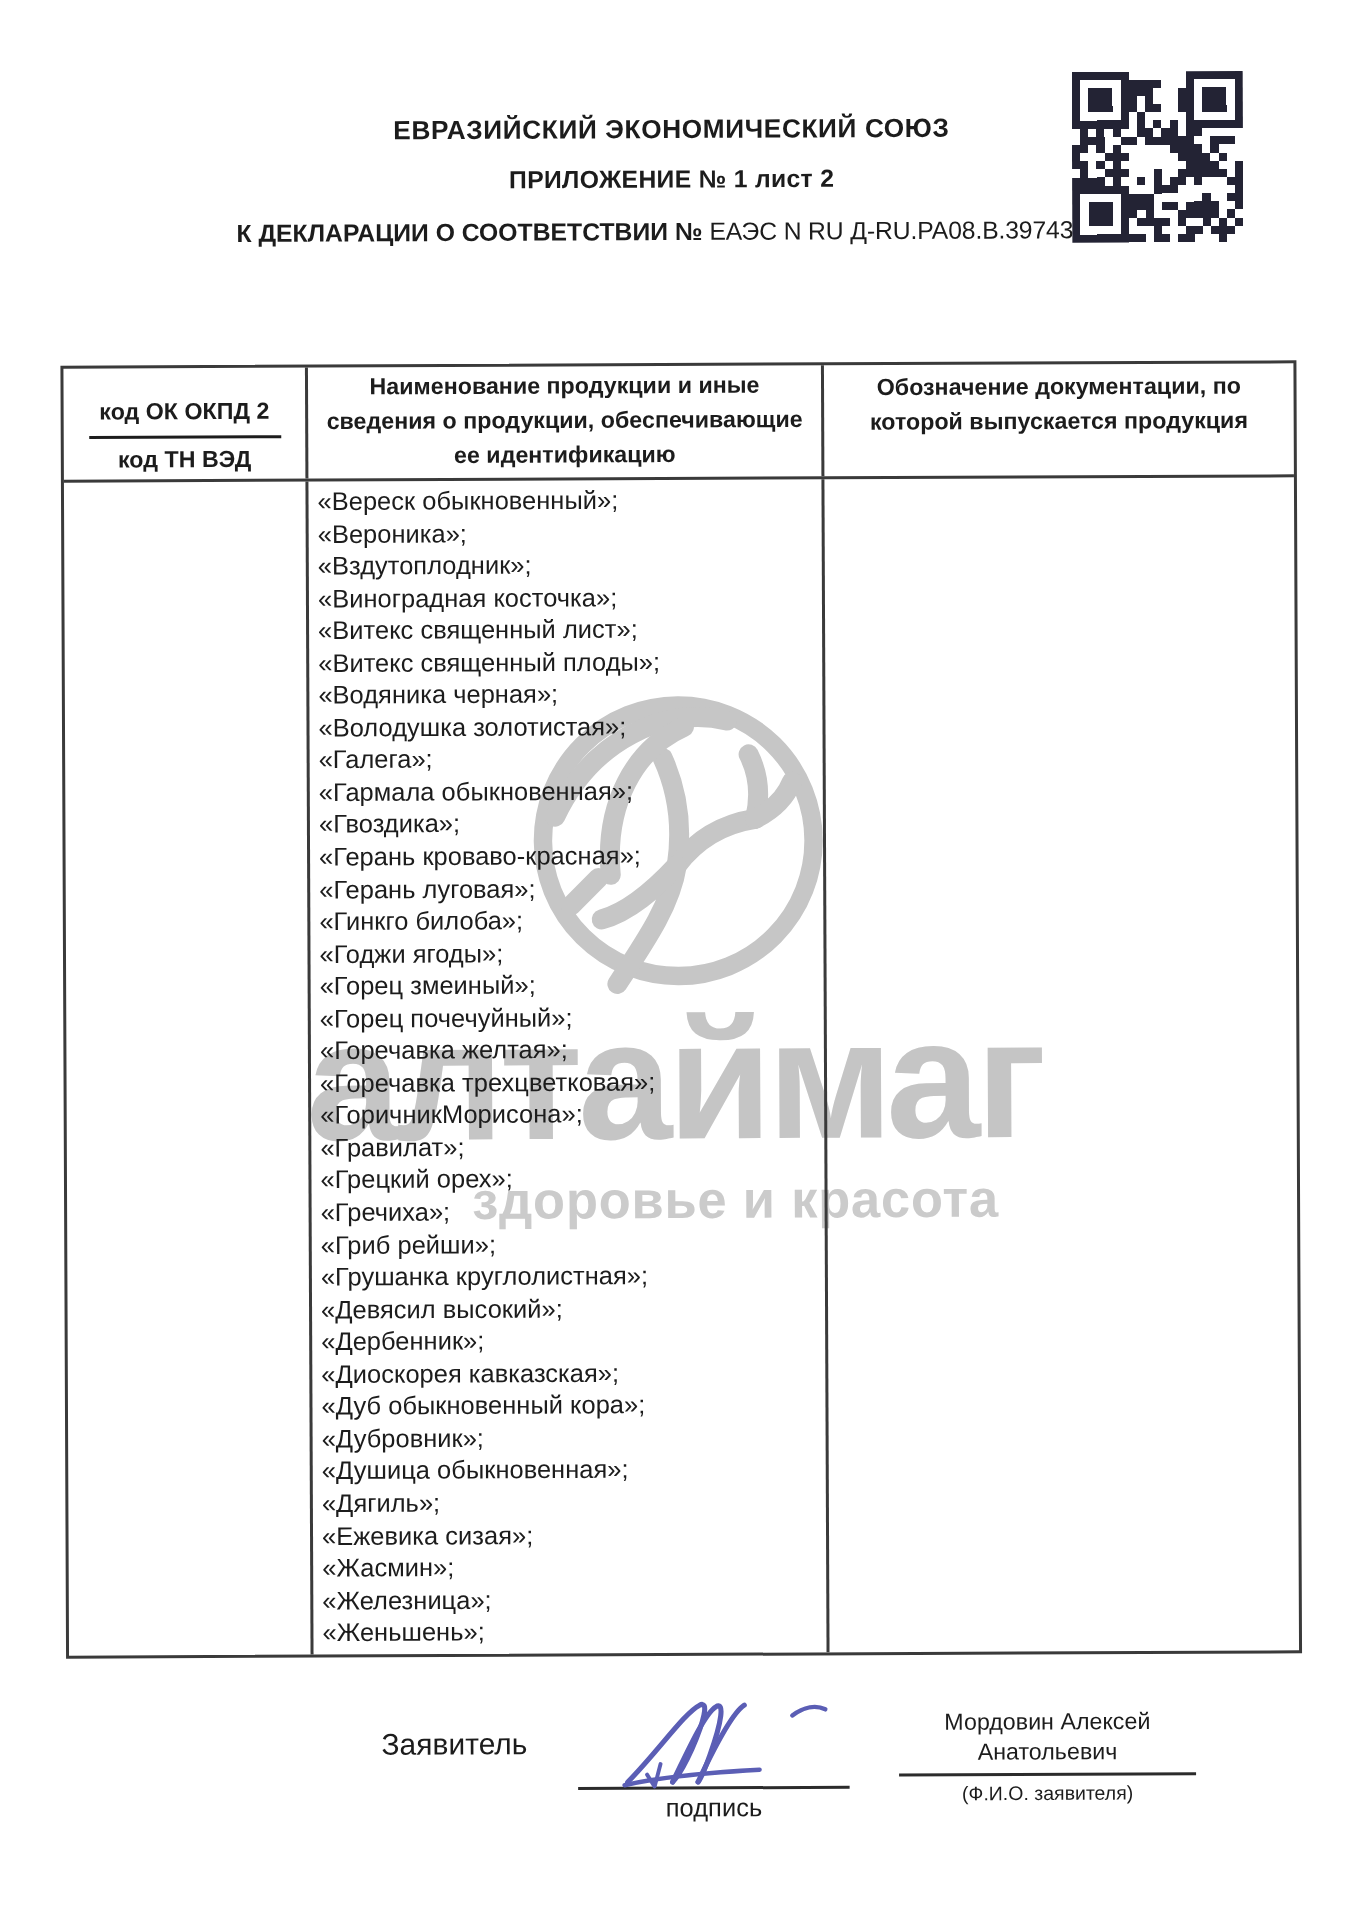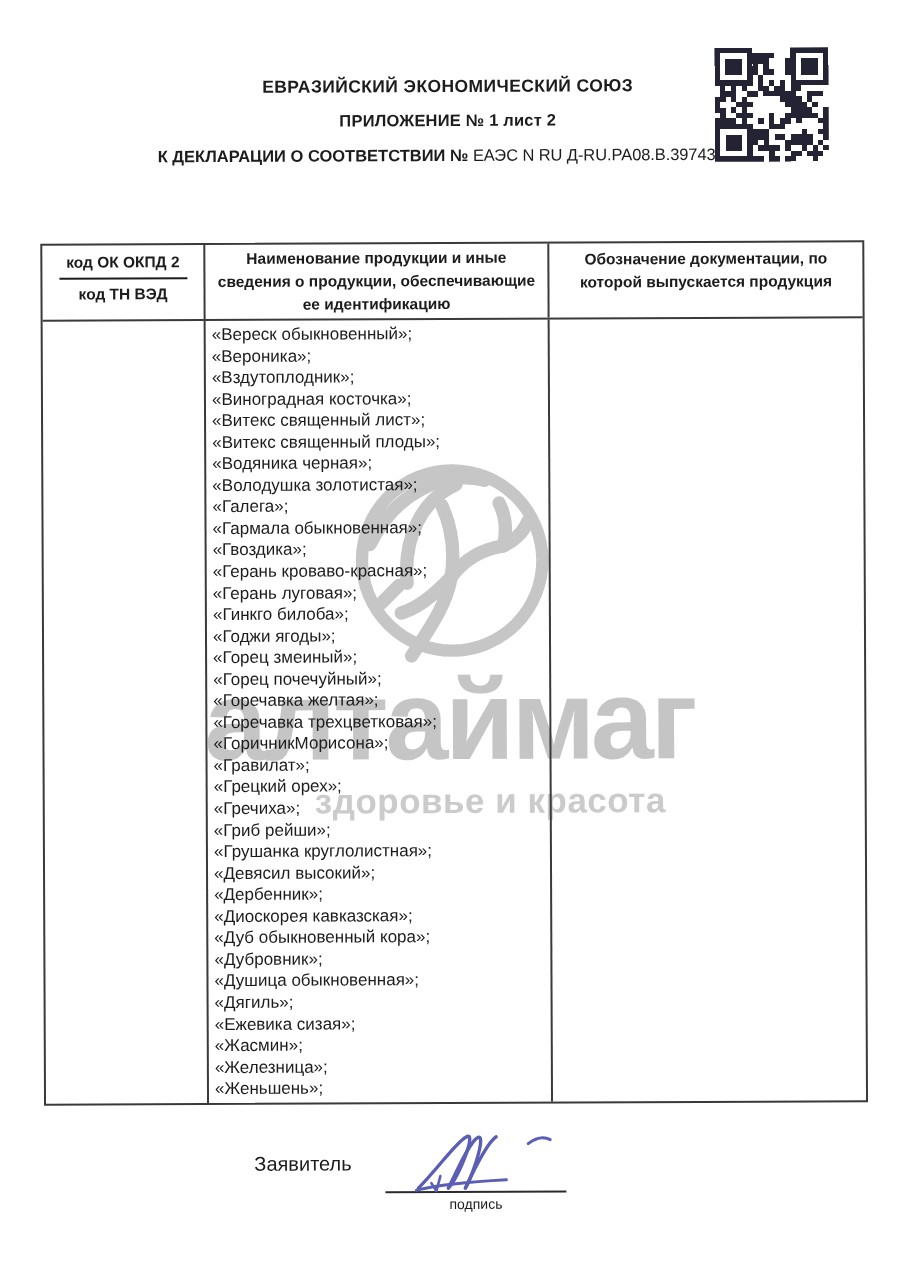--- a/index.html
+++ b/index.html
@@ -28,32 +28,32 @@
           color:#cbcbcb;letter-spacing:.5px;white-space:nowrap;}
 
   
   .tbl{position:absolute;left:42px;top:242px;width:820px;border:2px solid #3a3a3a;z-index:1;background:transparent;}
   .trow{display:flex;}
   .thead-row{height:74px;border-bottom:2px solid #3a3a3a;font-weight:bold;font-size:15.5px;line-height:23px;text-align:center;}
   .tbody-row{height:782px;}
   .c1{width:163px;border-right:2px solid #3a3a3a;box-sizing:border-box;}
   .c2{width:344px;border-right:2px solid #3a3a3a;box-sizing:border-box;}
   .c3{flex:1;box-sizing:border-box;}
-  .c1-head{padding-top:5px;}
+  .c1-head{padding-top:18px;}
   .c1-rule{width:128px;height:0;border-top:2px solid #1c1c1c;margin:4px auto 3px auto;}
   .c2-head{padding:2px 6px 0 6px;}
   .c3-head{padding:4px 10px 0 10px;}
   .plist{margin:0;padding:3px 0 0 6px;list-style:none;font-size:17px;line-height:21.55px;
          font-weight:normal;text-align:left;}
 
   
   .applicant{position:absolute;left:252px;top:1152px;font-size:20px;z-index:2;}
   .sig-svg{position:absolute;left:408px;top:1128px;width:158px;height:66px;z-index:2;}
   .sig-line{position:absolute;left:383px;top:1191px;width:181px;border-top:2px solid #2b2b2b;z-index:1;}
-  .sig-cap{position:absolute;left:383px;top:1196px;width:181px;text-align:center;font-size:14px;z-index:2;}
+  .sig-cap{position:absolute;left:383px;top:1196px;width:181px;text-align:center;font-size:17px;z-index:2;}
   .fio{position:absolute;left:597px;top:1140px;width:198px;text-align:center;font-size:15.5px;line-height:20px;z-index:2;}
   .fio-name{border-bottom:2px solid #2b2b2b;padding-bottom:3px;}
   .fio-cap{font-size:13px;padding-top:2px;}
 </style>
 </head>
 <body>
 
 <div class="sheet">
   <div class="tilt">
 
@@ -295,15 +295,22 @@
       <path d="M8,60 C28,40 46,14 56,9 C63,5 59,20 51,38 C45,51 40,58 38,60"></path>
       <path d="M38,60 C47,42 59,15 67,10 C73,6 71,20 63,42 C59,53 56,59 55,60"></path>
       <path d="M55,60 C65,39 78,14 86,9"></path>
       <path d="M6,62 C36,55 76,53 96,52" stroke-width="3"></path>
       <path d="M30,48 L26,63 L21,55" stroke-width="2.6"></path>
       <path d="M118,16 C126,10 134,9 140,12" stroke-width="3"></path>
     </svg>
     <div class="sig-line"></div>
     <div class="sig-cap">подпись</div>
 
+    <div class="fio">
+      <div class="fio-name">
+        <div>Мордовин Алексей</div>
+        <div>Анатольевич</div>
+      </div>
+      <div class="fio-cap">(Ф.И.О. заявителя)</div>
+    </div>
 
   </div>
 </div>
 
 </body></html>

